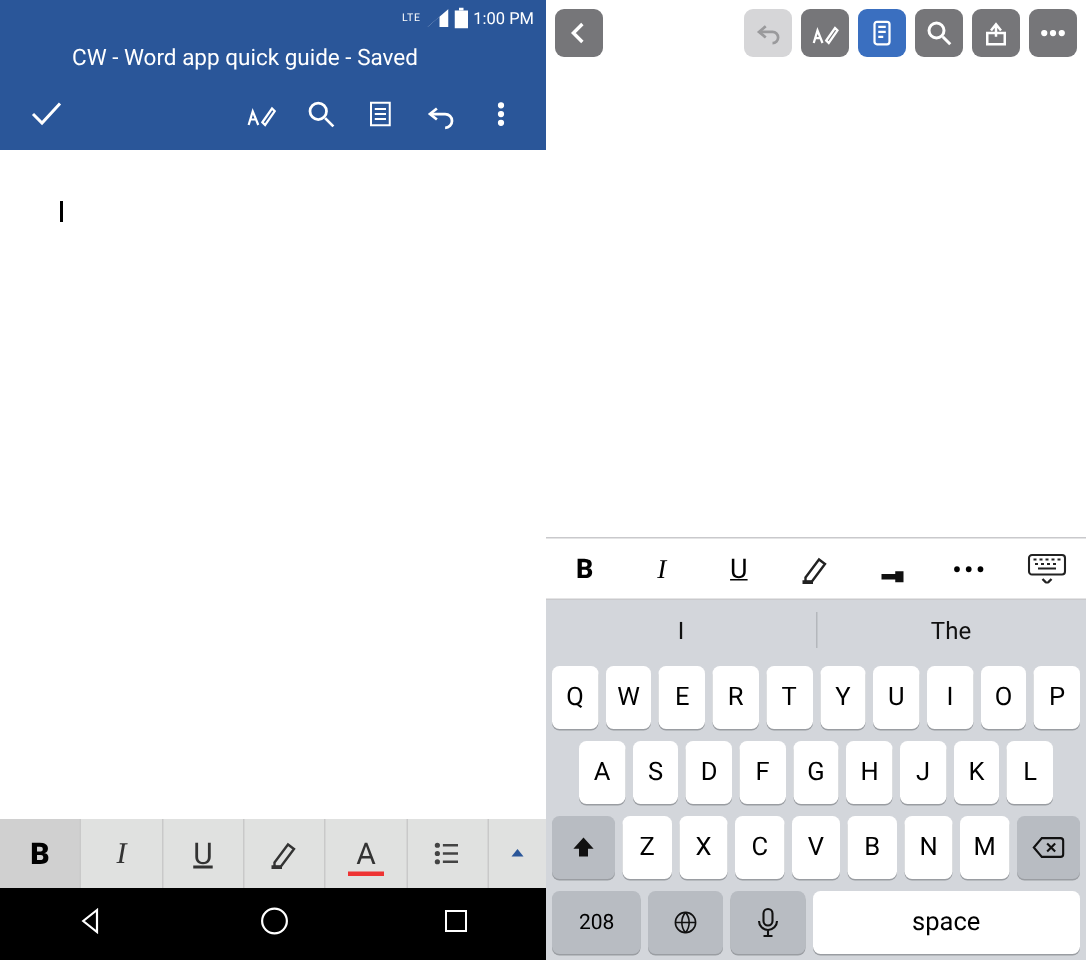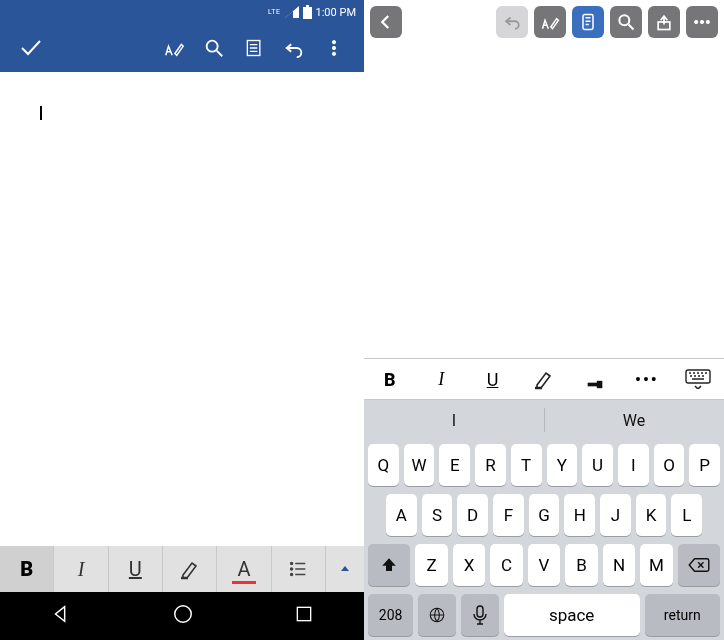--- a/index.html
+++ b/index.html
@@ -196,20 +196,23 @@
         <path d="M0 12 L14 12 L14 0 Z" fill="#fff"></path>
         <path d="M0 12 L8 12 L8 5 Z" fill="#2a5699"></path>
       </svg>
     <svg width="9" height="14" viewBox="0 0 9 14">
         <rect x="0" y="2" width="9" height="12" fill="#fff"></rect>
         <rect x="3" y="0" width="3" height="2" fill="#fff"></rect>
       </svg>
     <span>1:00 PM</span>
   </div>
 
+  <div class="title-bar">
+    <span>CW - Word app quick guide - Saved</span>
+  </div>
 
   <div class="tool-bar">
     <div class="tb-btn">
       <svg width="24" height="24" viewBox="0 0 24 24" fill="none" stroke-width="2">
           <path d="M4 12 L10 18 L22 5"></path>
         </svg>
     </div>
     <div class="spacer"></div>
     <div class="tb-btn">
       <svg width="22" height="22" viewBox="0 0 24 24" fill="none" stroke-width="1.6">
@@ -367,21 +370,21 @@
       <svg width="26" height="20" viewBox="0 0 26 20" fill="none" stroke="#222" stroke-width="1.4">
           <rect x="1" y="1" width="24" height="13" rx="2"></rect>
           <path d="M4 4h2M8 4h2M12 4h2M16 4h2M20 4h2M5 7h2M9 7h2M13 7h2M17 7h2M7 10h12"></path>
           <path d="M10 17 L13 20 L16 17" stroke-width="1.6"></path>
         </svg>
     </div>
   </div>
 
   <div class="pred-row">
     <div class="pred">I</div>
-    <div class="pred">We</div>
+    <div class="pred">The</div>
   </div>
 
   <div class="kb">
     <div class="kb-row">
       <div class="key">Q</div>
       <div class="key">W</div>
       <div class="key">E</div>
       <div class="key">R</div>
       <div class="key">T</div>
       <div class="key">Y</div>
@@ -429,16 +432,15 @@
             <path d="M3 12h18M12 3a14 14 0 0 1 0 18M12 3a14 14 0 0 0 0 18"></path>
           </svg>
       </div>
       <div class="key mic">
         <svg width="14" height="20" viewBox="0 0 14 20" fill="none" stroke="#111" stroke-width="1.4">
             <rect x="4" y="1" width="6" height="11" rx="3"></rect>
             <path d="M1 9a6 6 0 0 0 12 0M7 15v4M4 19h6"></path>
           </svg>
       </div>
       <div class="key sp">space</div>
-      <div class="key ret">return</div>
     </div>
   </div>
 </div>
 
 </body></html>

